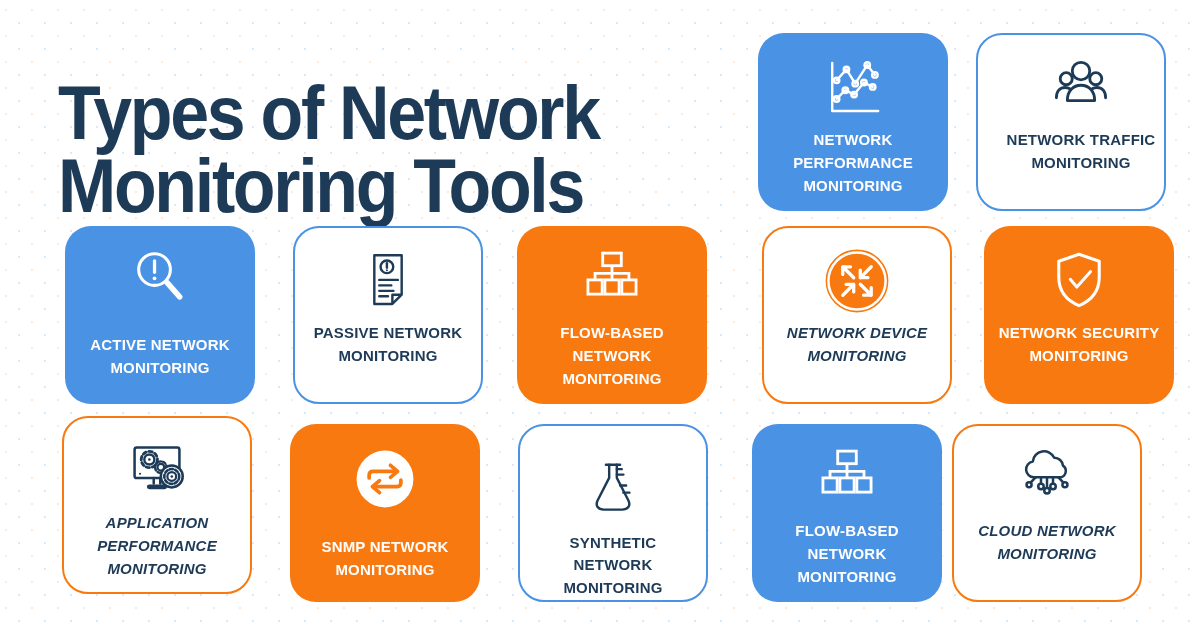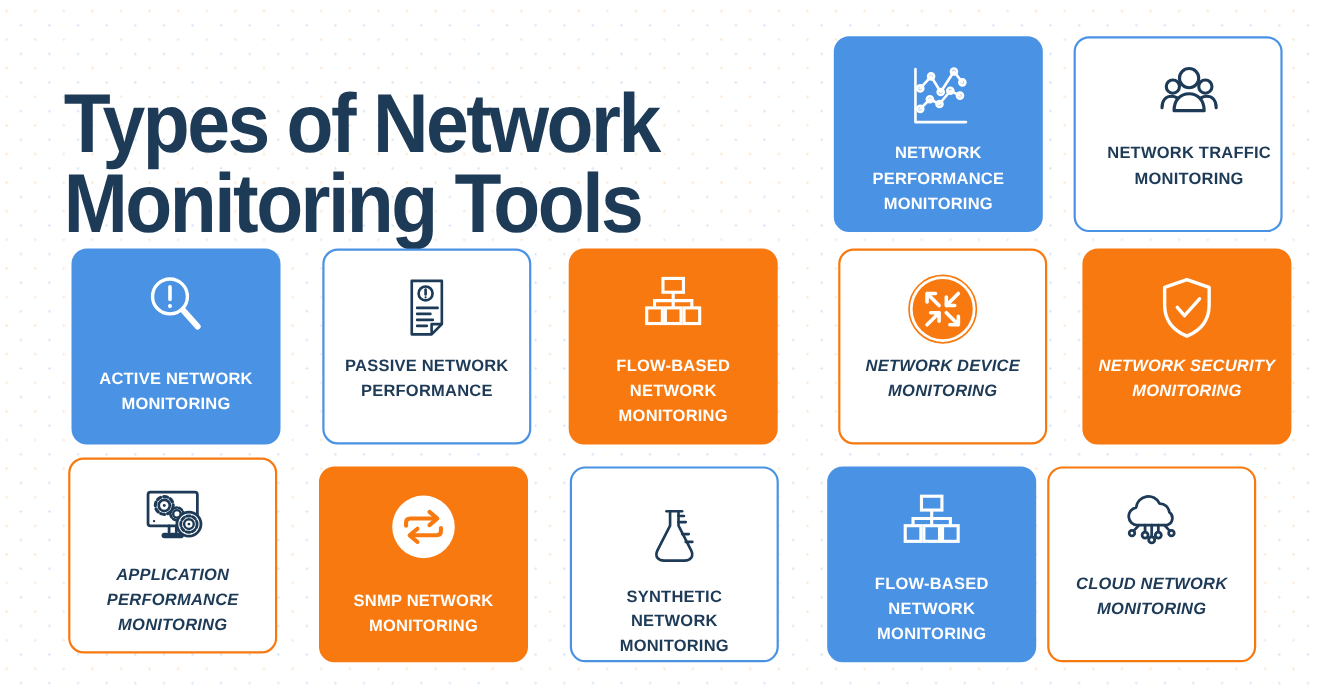--- a/index.html
+++ b/index.html
@@ -13,21 +13,21 @@
     background-position:6px 10px,19px 23px;
     font-family:"Liberation Sans", sans-serif;
   }
   .title{
     position:absolute;left:58px;top:26px;
     font-size:76px;font-weight:700;letter-spacing:-2.5px;line-height:.96;
     color:var(--navy);white-space:pre-line;
     transform:scaleX(.92);transform-origin:0 0;
   }
   .card{
-    position:absolute;width:190px;height:178px;border-radius:14px;
+    position:absolute;width:190px;height:178px;border-radius:26px;
     box-sizing:border-box;display:flex;flex-direction:column;align-items:center;
     padding-top:17px;
   }
   .blue-filled{background:var(--blue);color:#ffffff;}
   .orange-filled{background:var(--orange);color:#ffffff;}
   .blue-outline{background:#ffffff;border:2px solid var(--blue);color:var(--navy);padding-top:15px;}
   .orange-outline{background:#ffffff;border:2px solid var(--orange);color:var(--navy);padding-top:15px;font-style:italic;}
   .icon{height:76px;display:flex;align-items:center;justify-content:center;}
   .icon svg{width:70px;height:70px;display:block;}
   .label{
@@ -36,21 +36,21 @@
   }
   .stroke-orange{stroke:var(--orange);}
   .fill-orange{fill:var(--orange);}
   
   .pos1{left:758px;top:33px;}
   .pos2{left:976px;top:33px;padding-left:20px;}
   .pos3{left:65px;top:226px;gap:12px;}
   .pos4{left:293px;top:226px;}
   .pos5{left:517px;top:226px;}
   .pos6{left:762px;top:226px;}
-  .pos7{left:984px;top:226px;font-style:italic;}
+  .pos7{left:984px;top:226px;}
   .pos8{left:62px;top:416px;}
   .pos9{left:290px;top:424px;gap:16px;}
   .pos10{left:518px;top:424px;justify-content:flex-end;}
   .pos11{left:752px;top:424px;}
   .pos12{left:952px;top:424px;}
 </style>
 </head>
 <body>
 
 <h1 class="title">Types of Network
@@ -112,21 +112,21 @@
     <svg viewBox="0 0 64 64" fill="none" stroke="currentColor" stroke-width="2.2" stroke-linejoin="round">
       <path d="M19.5 8.5 h25 v36 l-8.5 8.5 h-16.5 z"></path>
       <path d="M44.5 44.5 h-8.5 v8.5"></path>
       <circle cx="31" cy="19" r="5.8"></circle>
       <path d="M31 15.8 v4" stroke-linecap="round"></path>
       <circle cx="31" cy="22.2" r=".9" fill="currentColor" stroke="none"></circle>
       <path d="M24 31 h17 M24 36 h11 M24 41 h13 M24 46 h8" stroke-linecap="round"></path>
     </svg>
   </div>
   <div class="label">PASSIVE NETWORK
-PERFORMANCE</div>
+MONITORING</div>
 </div>
 
 <div class="card orange-filled pos5">
   <div class="icon">
     <svg viewBox="0 0 64 64" fill="none" stroke="currentColor" stroke-width="2.6">
       <rect x="23.5" y="6.5" width="17" height="11.5"></rect>
       <path d="M32 18 v7 M16.5 31 v-6 h31 v6 M32 25 v6"></path>
       <rect x="10" y="31" width="13" height="13"></rect>
       <rect x="25.5" y="31" width="13" height="13"></rect>
       <rect x="41" y="31" width="13" height="13"></rect>

